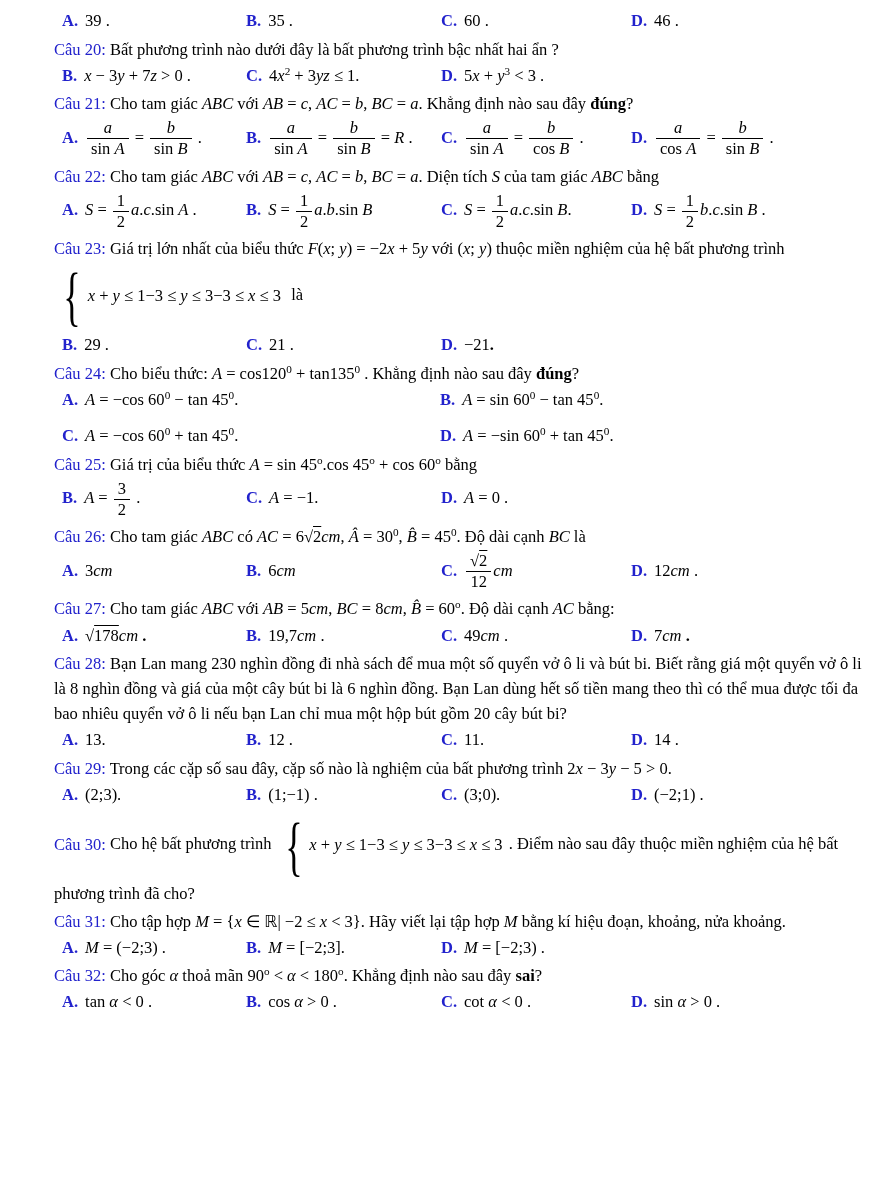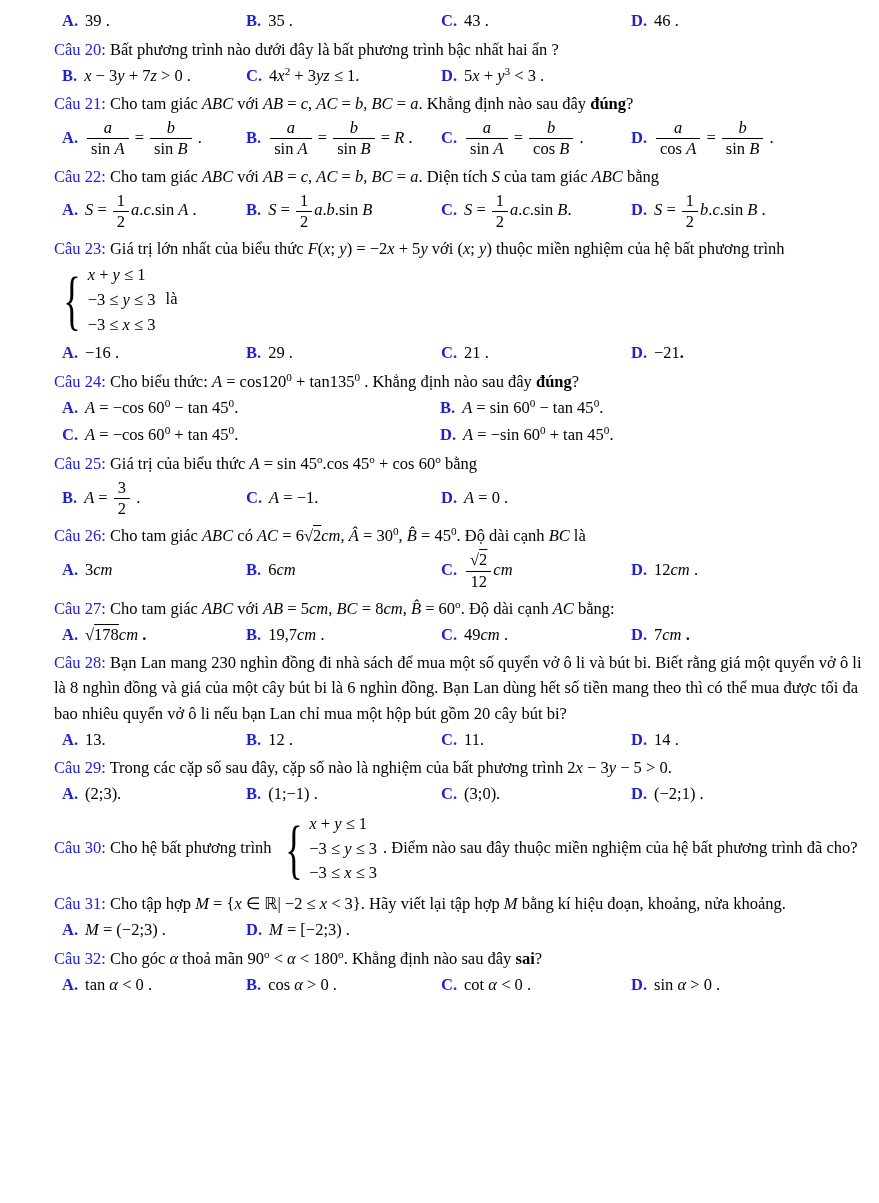--- a/index.html
+++ b/index.html
@@ -12,46 +12,46 @@
     font-family: "Liberation Serif", serif;
     font-size: 16.5px;
   }
   .page { width: 879px; min-height: 1203px; padding: 6px 13px 10px 54px; }
   .q { margin: 2px 0 3px; }
   .q-line { line-height: 1.52; }
   .q-label { color: var(--accent); font-weight: normal; }
   .q-body b { font-weight: bold; }
   .opts { display: grid; padding-left: 8px; margin: 1px 0 3px; align-items: baseline; column-gap: 4px; }
   .opts.row4 { grid-template-columns: 180px 191px 186px 1fr; }
-  .opts.row2 { grid-template-columns: 374px 1fr; row-gap: 2px; }
+  .opts.row2 { grid-template-columns: 374px 1fr; row-gap: 11px; }
   .opt { line-height: 1.55; }
   .opt-letter { color: var(--accent); font-weight: bold; margin-right: 7px; }
   sup { font-size: 68%; vertical-align: super; line-height: 0; }
   
   .fr { display: inline-block; vertical-align: middle; text-align: center; line-height: 1.1; margin: 2px 2px; }
   .fr .nu { display: block; border-bottom: 1px solid #000; padding: 0 4px 1px; }
   .fr .de { display: block; padding: 1px 4px 0; }
   
   .sqrt { white-space: nowrap; }
   .sqrt .rad { text-decoration: overline; }
   
   .sys { display: inline-flex; align-items: center; vertical-align: middle; margin: 2px 6px 2px 2px; }
   .sys .brace { font-size: 66px; font-weight: 400; line-height: 1; transform: scaleX(0.55); display: inline-block; }
-  .sys .rows { display: flex; flex-direction: column; margin-left: 0px; }
+  .sys .rows { display: flex; flex-direction: row; margin-left: 0px; }
   .sys .rows span { line-height: 1.5; white-space: nowrap; }
 </style>
 </head>
 <body>
 
 <div class="page">
     <div class="q">
       <div class="opts row4">
         <div class="opt"><span class="opt-letter">A.</span><span class="opt-value">39 .</span></div>
         <div class="opt"><span class="opt-letter">B.</span><span class="opt-value">35 .</span></div>
-        <div class="opt"><span class="opt-letter">C.</span><span class="opt-value">43 .</span></div>
+        <div class="opt"><span class="opt-letter">C.</span><span class="opt-value">60 .</span></div>
         <div class="opt"><span class="opt-letter">D.</span><span class="opt-value">46 .</span></div>
       </div>
     </div>
     <div class="q">
       <div class="q-line"><span class="q-label">Câu 20: </span><span class="q-body">Bất phương trình nào dưới  đây là bất phương trình bậc nhất hai ẩn ?</span></div>
       <div class="opts row4">
         <div class="opt"><span class="opt-letter">B.</span><span class="opt-value"><i>x</i> − 3<i>y</i> + 7<i>z</i> &gt; 0 .</span></div>
         <div class="opt"><span class="opt-letter">C.</span><span class="opt-value">4<i>x</i><sup>2</sup> + 3<i>yz</i> ≤ 1.</span></div>
         <div class="opt"><span class="opt-letter">D.</span><span class="opt-value">5<i>x</i> + <i>y</i><sup>3</sup> &lt; 3 .</span></div>
       </div>
@@ -77,21 +77,20 @@
     <div class="q">
       <div class="q-line"><span class="q-label">Câu 23: </span><span class="q-body">Giá trị lớn nhất của biểu thức <i>F</i>(<i>x</i>; <i>y</i>) = −2<i>x</i> + 5<i>y</i> với (<i>x</i>; <i>y</i>) thuộc miền nghiệm của hệ bất phương trình <span class="sys">
             <span class="brace">{</span>
             <span class="rows">
               <span><i>x</i> + <i>y</i> ≤ 1</span>
               <span>−3 ≤ <i>y</i> ≤ 3</span>
               <span>−3 ≤ <i>x</i> ≤ 3</span>
             </span>
           </span> là</span></div>
       <div class="opts row4">
-        <div class="opt"><span class="opt-letter">A.</span><span class="opt-value">−16 .</span></div>
         <div class="opt"><span class="opt-letter">B.</span><span class="opt-value">29 .</span></div>
         <div class="opt"><span class="opt-letter">C.</span><span class="opt-value">21 .</span></div>
         <div class="opt"><span class="opt-letter">D.</span><span class="opt-value">−21<b>.</b></span></div>
       </div>
     </div>
     <div class="q">
       <div class="q-line"><span class="q-label">Câu 24: </span><span class="q-body">Cho biểu thức:  <i>A</i> = cos120<sup>0</sup> + tan135<sup>0</sup> . Khẳng định nào sau đây <b>đúng</b>?</span></div>
       <div class="opts row2">
         <div class="opt"><span class="opt-letter">A.</span><span class="opt-value"><i>A</i> = −cos 60<sup>0</sup> − tan 45<sup>0</sup>.</span></div>
         <div class="opt"><span class="opt-letter">B.</span><span class="opt-value"><i>A</i> = sin 60<sup>0</sup> − tan 45<sup>0</sup>.</span></div>
@@ -150,20 +149,21 @@
               <span><i>x</i> + <i>y</i> ≤ 1</span>
               <span>−3 ≤ <i>y</i> ≤ 3</span>
               <span>−3 ≤ <i>x</i> ≤ 3</span>
             </span>
           </span>. Điểm nào sau đây thuộc miền nghiệm của hệ bất phương trình đã cho?</span></div>
     </div>
     <div class="q">
       <div class="q-line"><span class="q-label">Câu 31: </span><span class="q-body">Cho tập hợp <i>M</i> = {<i>x</i> ∈ ℝ| −2 ≤ <i>x</i> &lt; 3}. Hãy viết lại tập hợp <i>M</i> bằng kí hiệu đoạn, khoảng, nửa khoảng.</span></div>
       <div class="opts row4">
         <div class="opt"><span class="opt-letter">A.</span><span class="opt-value"><i>M</i> = (−2;3) .</span></div>
+        <div class="opt"><span class="opt-letter">B.</span><span class="opt-value"><i>M</i> = [−2;3].</span></div>
         <div class="opt"><span class="opt-letter">D.</span><span class="opt-value"><i>M</i> = [−2;3) .</span></div>
       </div>
     </div>
     <div class="q">
       <div class="q-line"><span class="q-label">Câu 32: </span><span class="q-body">Cho góc <i>α</i> thoả mãn 90<sup>o</sup> &lt; <i>α</i> &lt; 180<sup>o</sup>. Khẳng định nào sau đây <b>sai</b>?</span></div>
       <div class="opts row4">
         <div class="opt"><span class="opt-letter">A.</span><span class="opt-value">tan <i>α</i> &lt; 0 .</span></div>
         <div class="opt"><span class="opt-letter">B.</span><span class="opt-value">cos <i>α</i> &gt; 0 .</span></div>
         <div class="opt"><span class="opt-letter">C.</span><span class="opt-value">cot <i>α</i> &lt; 0 .</span></div>
         <div class="opt"><span class="opt-letter">D.</span><span class="opt-value">sin <i>α</i> &gt; 0 .</span></div>

